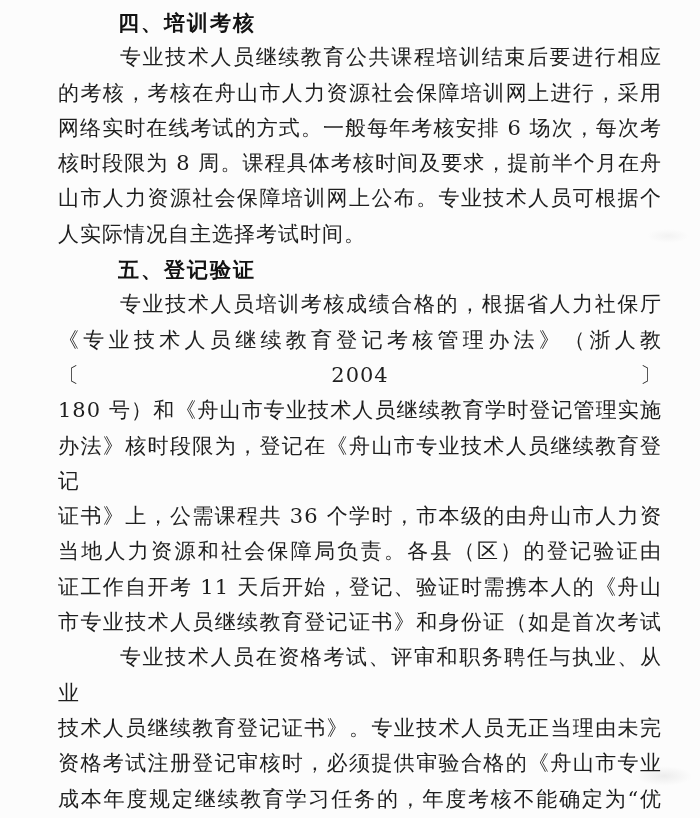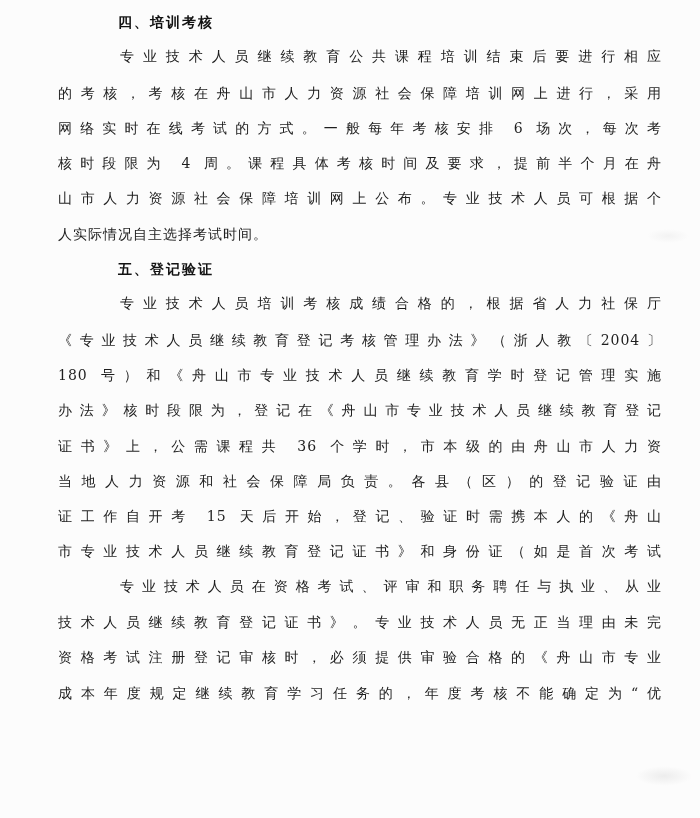--- a/index.html
+++ b/index.html
@@ -10,21 +10,21 @@
     overflow: hidden;
     background: #fcfcfc;
   }
   .page {
     position: relative;
     width: 700px;
     height: 818px;
     box-sizing: border-box;
     padding: 5px 38px 0 58px;
     font-family: "DejaVu Serif", "Liberation Serif", serif;
-    font-size: 14px;
+    font-size: 21px;
     line-height: 35.3px;
     letter-spacing: 1px;
     color: #1e1e1e;
     background:
       radial-gradient(ellipse 40px 14px at 664px 776px, rgba(190,190,190,0.25), rgba(190,190,190,0) 70%),
       radial-gradient(ellipse 30px 10px at 668px 236px, rgba(200,200,200,0.18), rgba(200,200,200,0) 70%),
       #fcfcfc;
   }
   .heading {
     font-weight: bold;
@@ -32,52 +32,51 @@
     padding-left: 60px;
     letter-spacing: 2px;
   }
   .line {
     text-align: justify;
     text-align-last: justify;
     white-space: normal;
   }
   .line.first {
     text-indent: 62px;
-    font-family: Liberation Mono, monospace;
   }
   .line.last {
     text-align-last: left;
   }
 </style>
 </head>
 <body>
 
 <div class="page">
 
   <div class="heading">四、培训考核</div>
 
   <div>
     <div class="line first">专业技术人员继续教育公共课程培训结束后要进行相应</div>
     <div class="line">的考核，考核在舟山市人力资源社会保障培训网上进行，采用</div>
     <div class="line">网络实时在线考试的方式。一般每年考核安排 6 场次，每次考</div>
-    <div class="line">核时段限为 4 周。课程具体考核时间及要求，提前半个月在舟</div>
+    <div class="line">核时段限为 8 周。课程具体考核时间及要求，提前半个月在舟</div>
     <div class="line">山市人力资源社会保障培训网上公布。专业技术人员可根据个</div>
     <div class="line last">人实际情况自主选择考试时间。</div>
   </div>
 
   <div class="heading">五、登记验证</div>
 
   <div>
     <div class="line first">专业技术人员培训考核成绩合格的，根据省人力社保厅</div>
     <div class="line">《专业技术人员继续教育登记考核管理办法》（浙人教〔2004〕</div>
     <div class="line">180 号）和《舟山市专业技术人员继续教育学时登记管理实施</div>
     <div class="line">办法》核时段限为，登记在《舟山市专业技术人员继续教育登记</div>
     <div class="line">证书》上，公需课程共 36 个学时，市本级的由舟山市人力资</div>
     <div class="line">当地人力资源和社会保障局负责。各县（区）的登记验证由</div>
-    <div class="line">证工作自开考 15 天后开始，登记、验证时需携本人的《舟山</div>
+    <div class="line">证工作自开考 11 天后开始，登记、验证时需携本人的《舟山</div>
     <div class="line">市专业技术人员继续教育登记证书》和身份证（如是首次考试</div>
   </div>
 
   <div>
     <div class="line first">专业技术人员在资格考试、评审和职务聘任与执业、从业</div>
     <div class="line">技术人员继续教育登记证书》。专业技术人员无正当理由未完</div>
     <div class="line">资格考试注册登记审核时，必须提供审验合格的《舟山市专业</div>
     <div class="line">成本年度规定继续教育学习任务的，年度考核不能确定为“优</div>
 
   </div>

